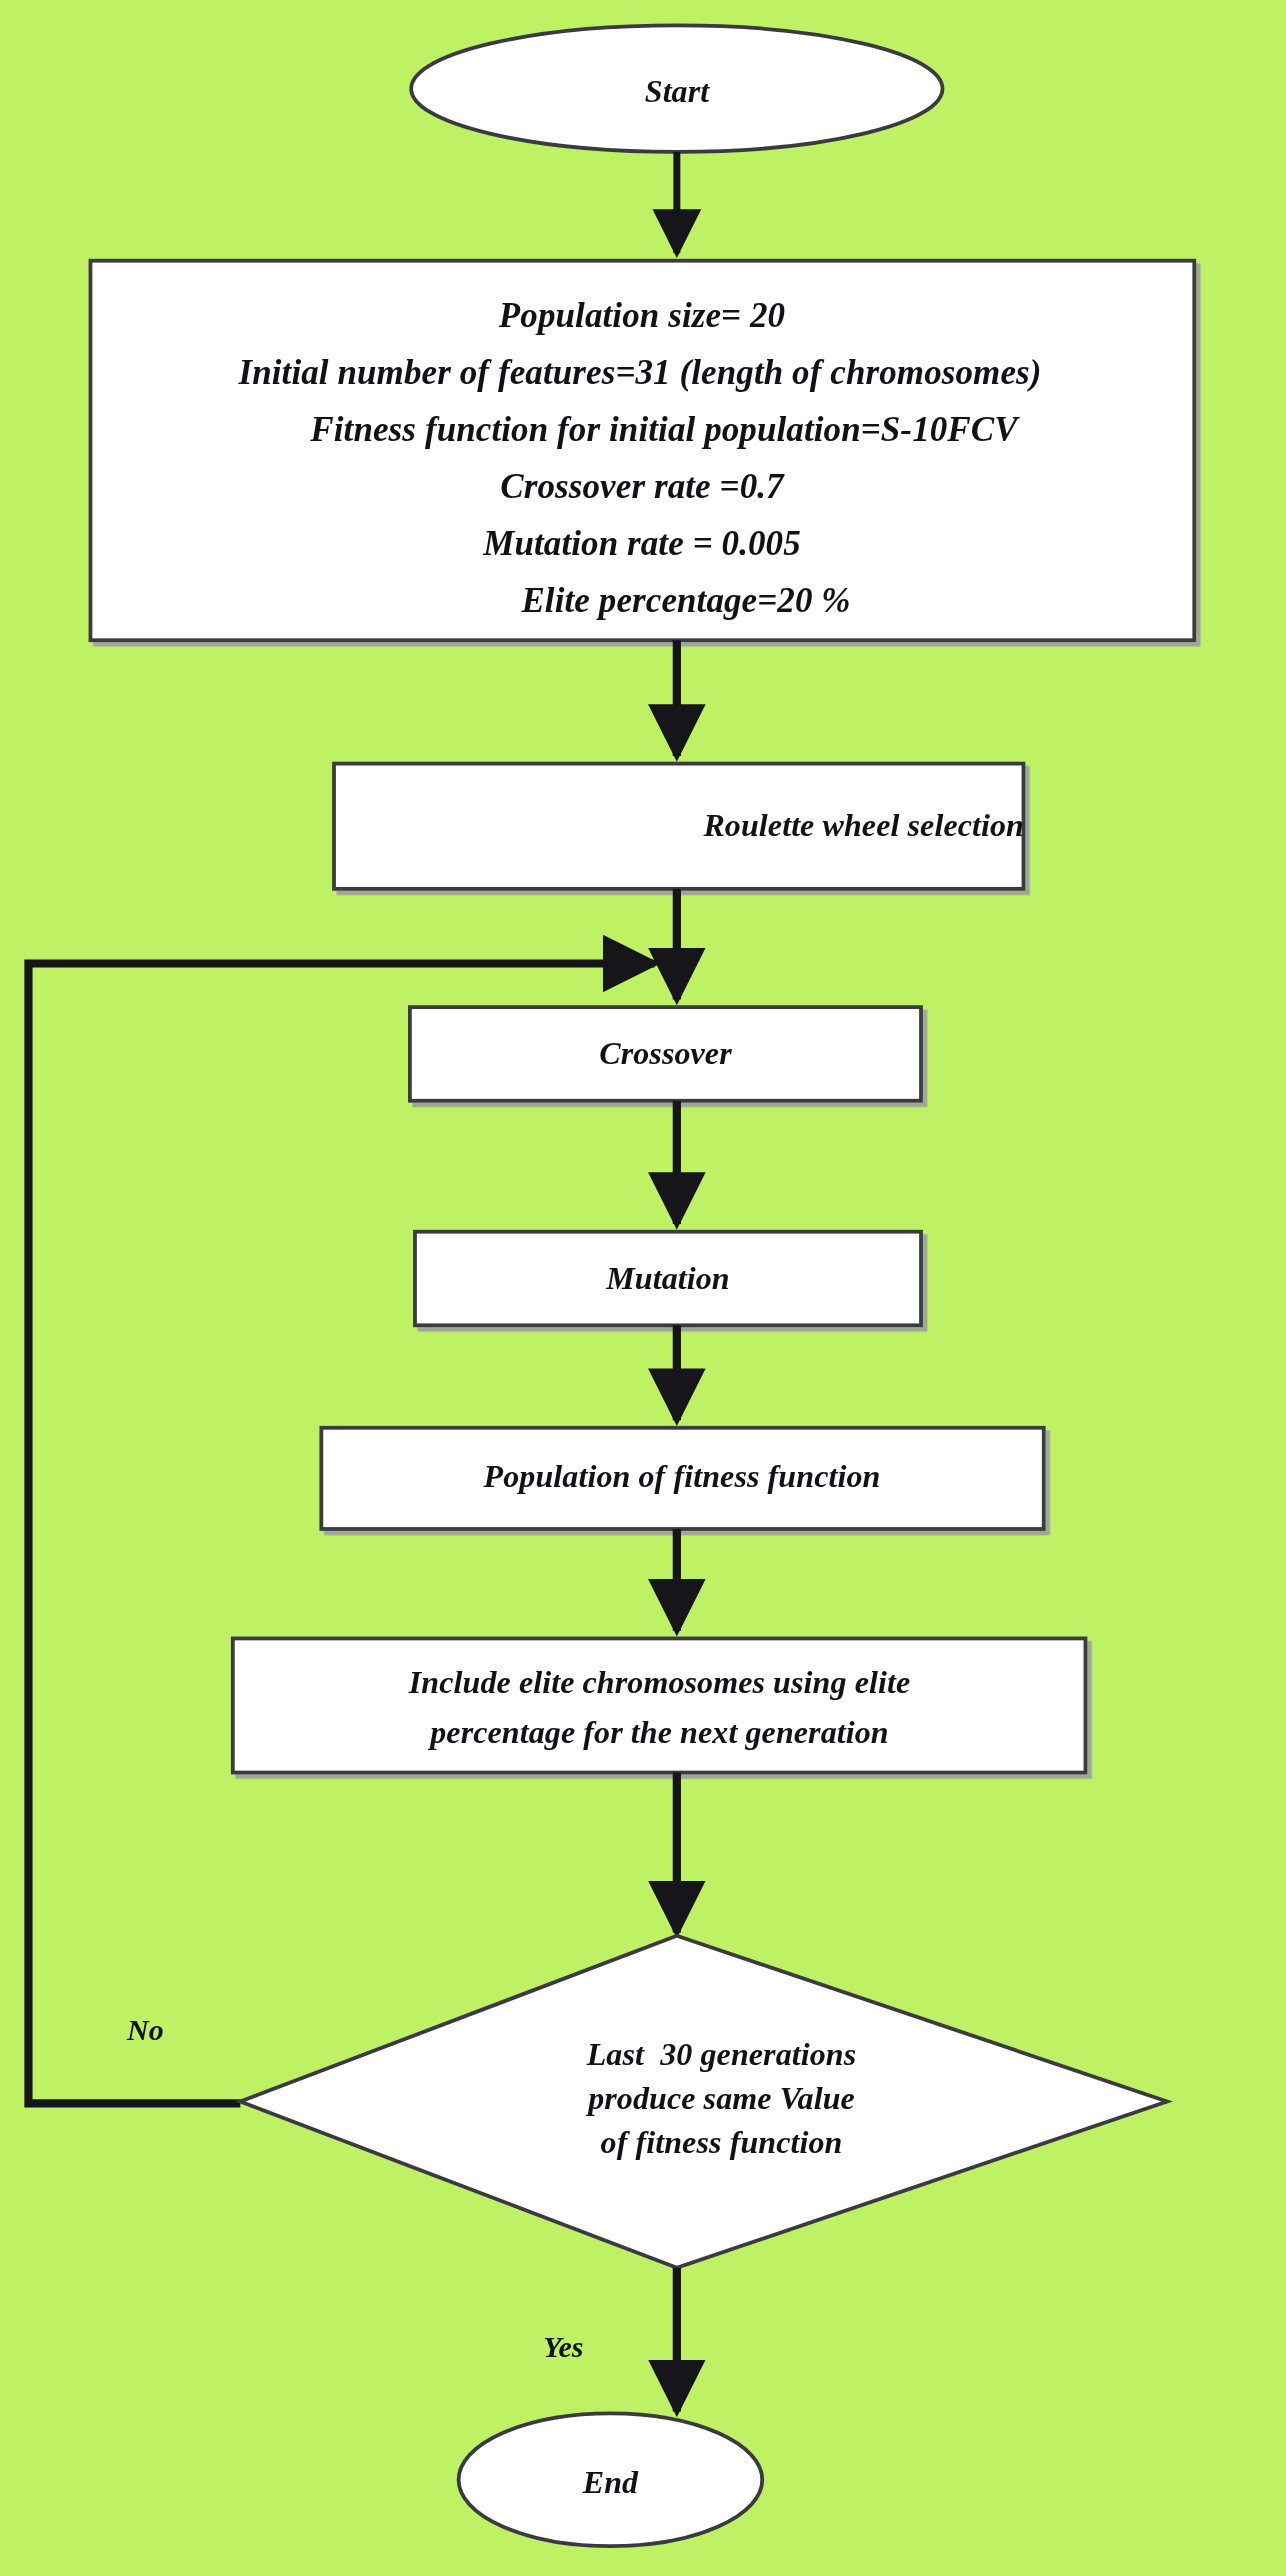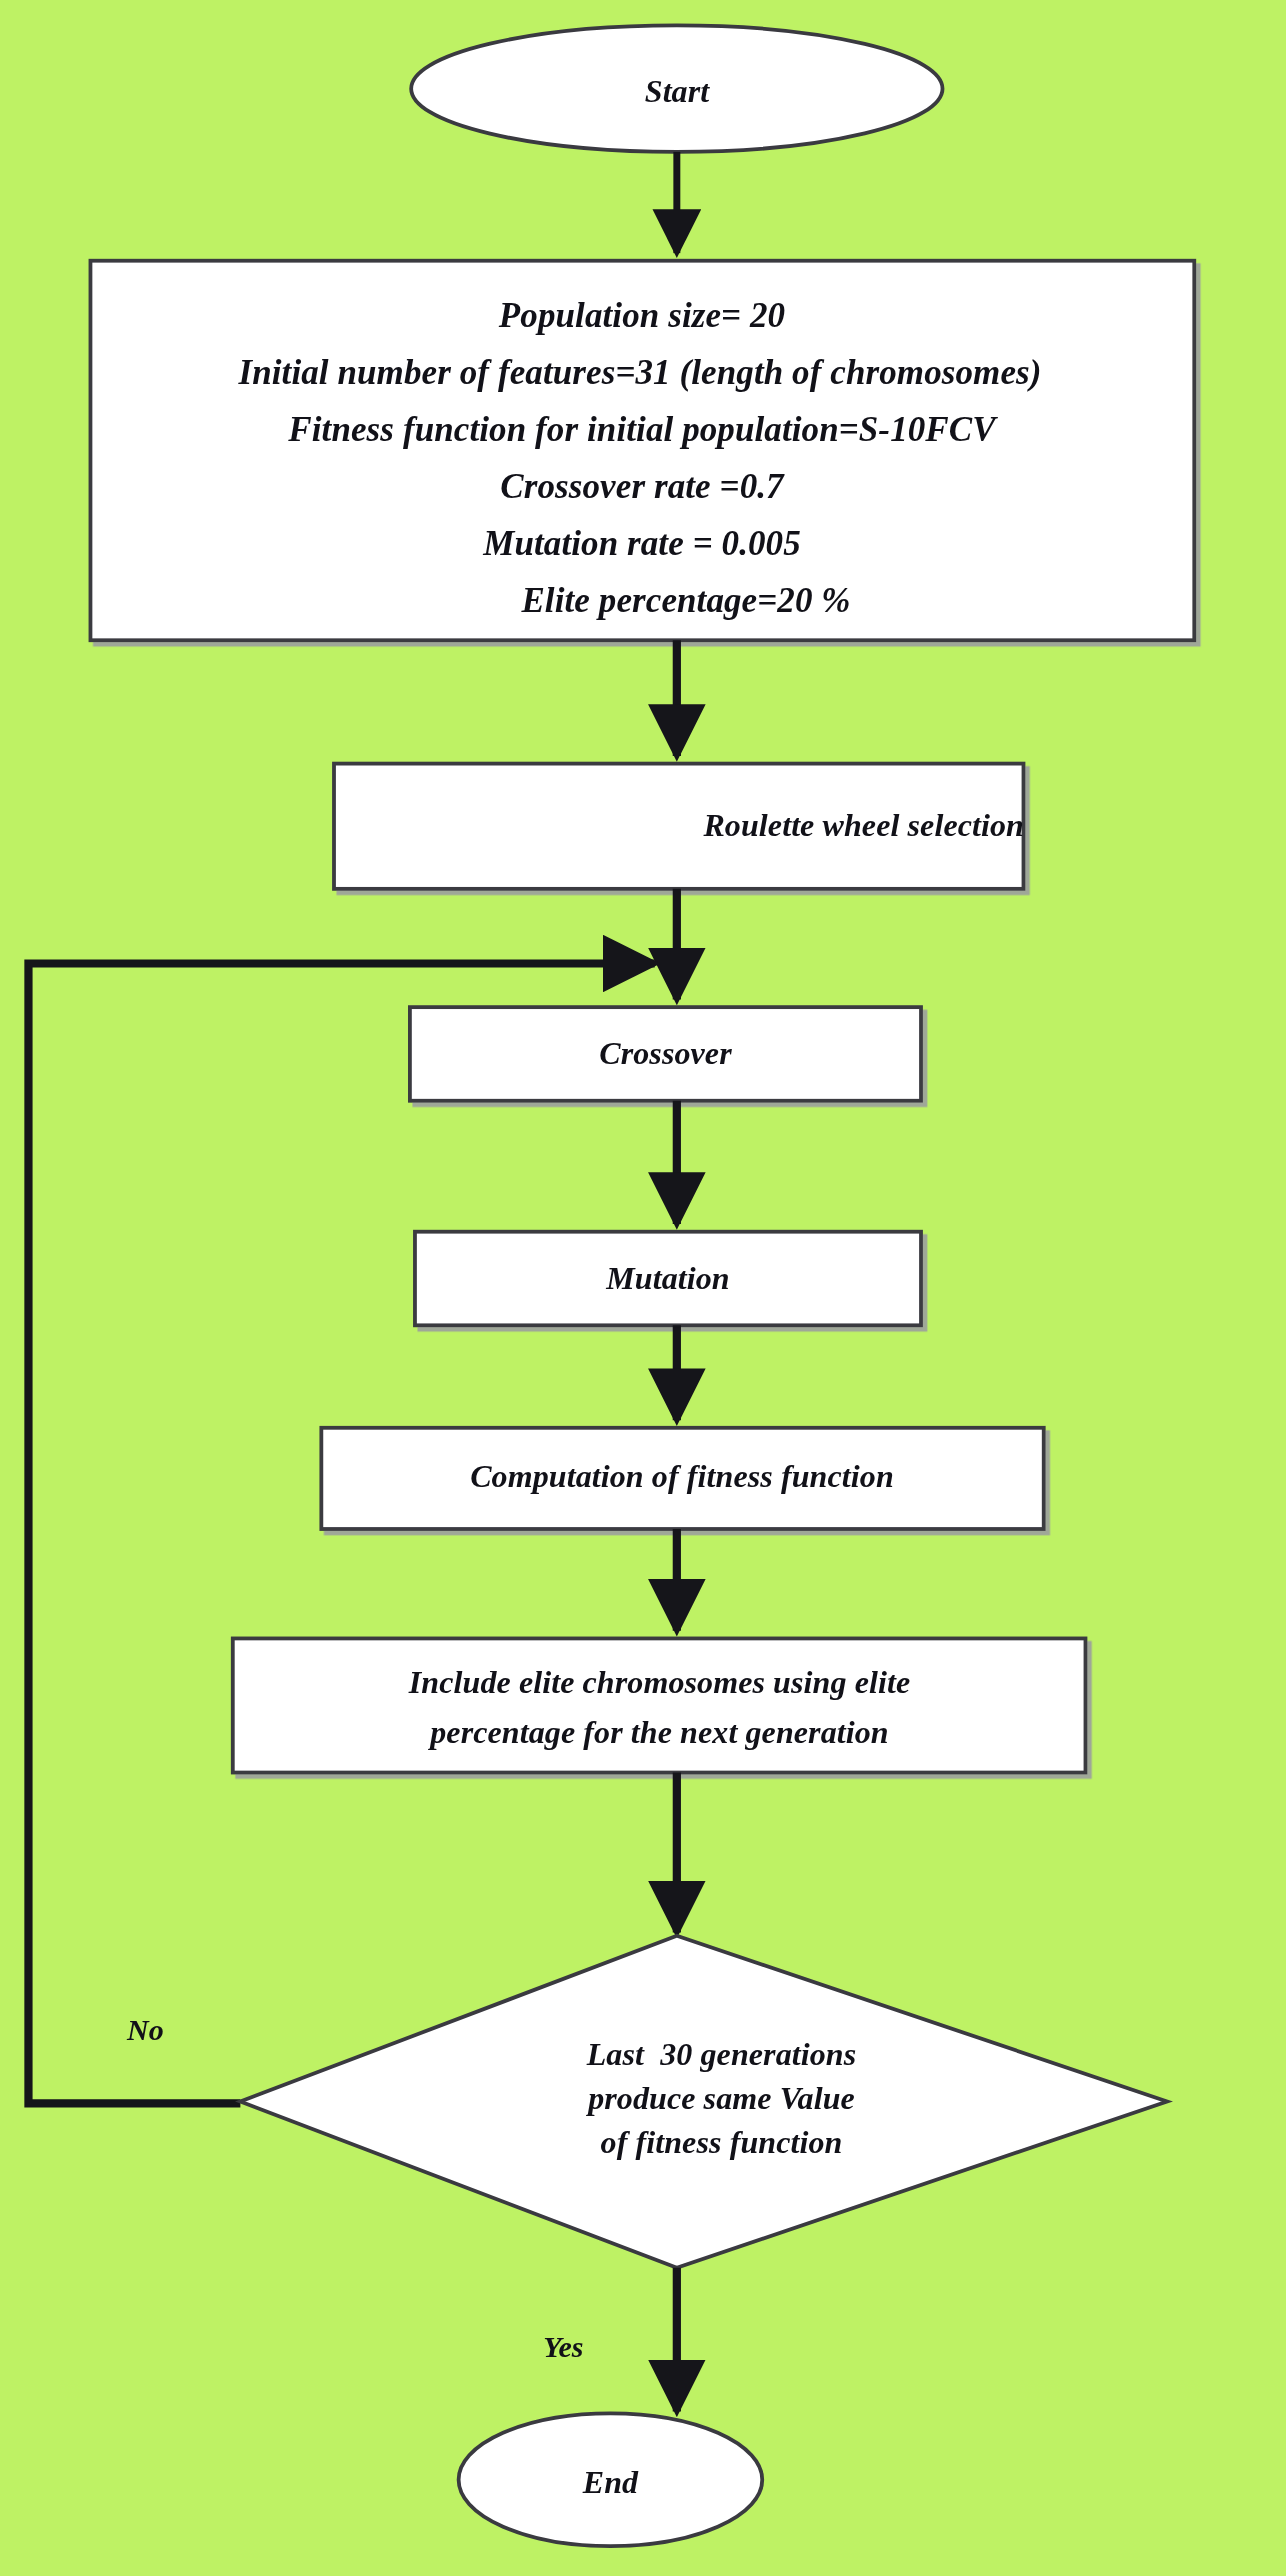--- a/index.html
+++ b/index.html
@@ -95,32 +95,32 @@
 
     <line x1="1070" y1="3585" x2="1070" y2="3812" stroke="#15151a" stroke-width="13" marker-end="url(#arrowhead)"></line>
 
     <ellipse cx="965" cy="3920" rx="240" ry="105" fill="#ffffff" stroke="#3a3a40" stroke-width="6"></ellipse>
   </svg>
 
   <div class="node-text t-terminal" style="left:519px; top:71px; width:316px;">Start</div>
 
   <div class="node-text t-param" style="left:90px; top:292px; width:1104px;">Population size= 20</div>
   <div class="node-text t-param" style="left:88px; top:349px; width:1104px;">Initial number of features=31 (length of chromosomes)</div>
-  <div class="node-text t-param" style="left:90px; top:406px; width:1104px;">Fitness function for initial population=S-10FCV</div>
+  <div class="node-text t-param" style="left:90px; top:406px; width:1104px;padding-left:22px;">Fitness function for initial population=S-10FCV</div>
   <div class="node-text t-param" style="left:90px; top:463px; width:1104px;">Crossover rate =0.7</div>
   <div class="node-text t-param" style="left:90px; top:520px; width:1104px;">Mutation rate = 0.005</div>
   <div class="node-text t-param" style="left:90px; top:577px; width:1104px;margin-left:44px;">Elite percentage=20 %</div>
 
   <div class="node-text t-process" style="left:334px; top:805px; width:690px;text-align:right;">Roulette wheel selection</div>
 
   <div class="node-text t-process" style="left:410px; top:1033px; width:511px;">Crossover</div>
 
   <div class="node-text t-process" style="left:415px; top:1258px; width:506px;">Mutation</div>
 
-  <div class="node-text t-process" style="left:321px; top:1456px; width:722px;">Computation of fitness function</div>
+  <div class="node-text t-process" style="left:321px; top:1456px; width:722px;">Population of fitness function</div>
 
   <div class="node-text t-process" style="left:233px; top:1662px; width:853px;">Include elite chromosomes using elite</div>
   <div class="node-text t-process" style="left:233px; top:1712px; width:853px;">percentage for the next generation</div>
 
   <div class="node-text t-decision" style="left:500px; top:2034px; width:443px;">Last  30 generations</div>
   <div class="node-text t-decision" style="left:500px; top:2078px; width:443px;">produce same Value</div>
   <div class="node-text t-decision" style="left:500px; top:2122px; width:443px;">of fitness function</div>
 
   <div class="node-text t-edgelabel" style="left:76px; top:2010px; width:139px;">No</div>
 

